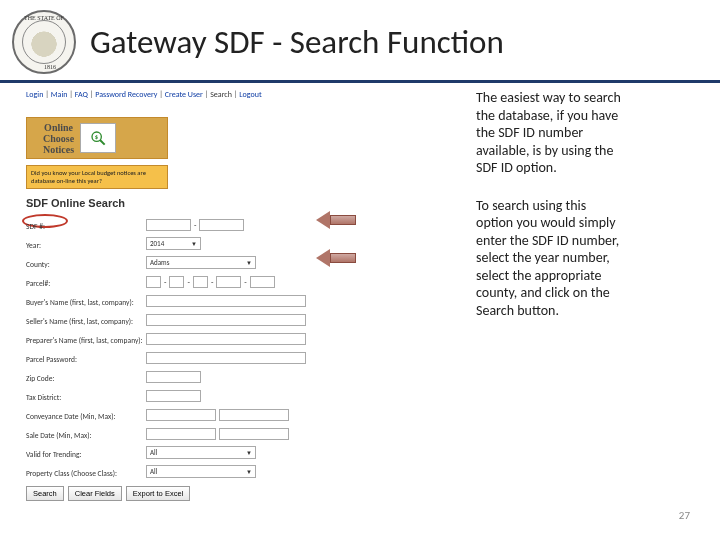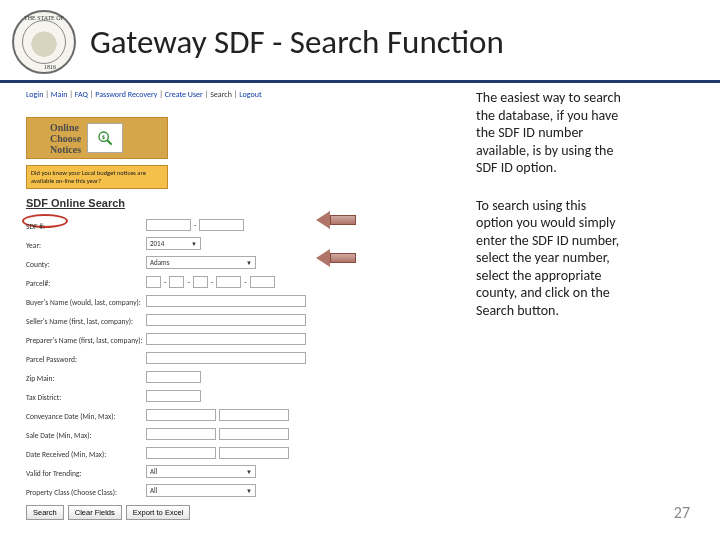--- a/index.html
+++ b/index.html
@@ -49,33 +49,33 @@
   .nav .cur { color:#333; }
   .banner {
     width: 142px; height: 42px;
     border: 1px solid #c38a2c;
     background: #d6a64a;
     display: flex; align-items: center;
     margin-bottom: 6px;
   }
   .banner-text {
     font: bold 10px/11px Georgia, serif;
-    color: #4b4b4b; padding-left: 23px;
+    color: #4b4b4b; padding-left: 16px; text-align: center;
   }
   .banner-icon {
     width: 36px; height: 30px; background: #fff; margin-left: 6px;
     display:flex; align-items:center; justify-content:center;
     border:1px solid #aaa;
   }
   .banner-icon svg { width: 16px; height: 16px; }
   .yellowbar {
     width: 142px; background:#f5c04a; border:1px solid #c38a2c;
     font-size:6.5px; padding:3px 4px; color:#222; margin-bottom:8px;
   }
-  .search-title { font: bold 11px Arial; margin-bottom:6px;text-decoration:underline; }
+  .search-title { font: bold 11px Arial; margin-bottom:6px; }
   .form-row { display:flex; align-items:flex-end; height:16px; margin-bottom:3px; }
   .form-label { width:120px; font-size:7.5px; color:#333; position:relative; }
   .form-field { width:160px; display:flex; gap:3px; align-items:center; }
   .txt { border:1px solid #aaa; height:12px; background:#fff; font-size:7px; padding:0 2px; }
   .sel { border:1px solid #aaa; height:13px; background:#fff; font-size:7px; display:flex; align-items:center; justify-content:space-between; padding:0 3px; }
   .sel .caret { font-size:6px; }
   .wfull { width:160px; }
   .circ {
     position:absolute; border:2px solid #c0392b; border-radius:50%;
     pointer-events:none;
@@ -91,21 +91,21 @@
   .btnbar { margin-top:8px; display:flex; gap:4px;}
   .btn {
     border:1px solid #999; background:linear-gradient(#fff,#e6e6e6);
     font-size:7.5px; padding:2px 6px;
   }
   .right-pane {
     width: 150px; margin-left: 30px;
     font-size: 14px; color:#222;
   }
   .right-pane p { margin-bottom: 20px; line-height:1.25; }
-  .pgnum { position:absolute; right:30px; bottom:18px; font-size:16px; color:#8a8a8a;}
+  .pgnum { position:absolute; right:30px; bottom:18px; font-size:11px; color:#8a8a8a;}
 </style>
 </head>
 <body>
 
 <div class="header">
   <div class="seal">
     <span class="seal-text-top">THE STATE OF</span>
   </div>
   <div class="title">Gateway SDF - Search Function</div>
 </div>
@@ -127,21 +127,21 @@
       </div>
       <div class="banner-icon">
         <svg viewBox="0 0 24 24">
             <circle cx="10" cy="10" r="7" fill="none" stroke="#2e8b2e" stroke-width="2"></circle>
             <line x1="15" y1="15" x2="22" y2="22" stroke="#2e8b2e" stroke-width="3"></line>
             <text x="7" y="14" font-size="10" fill="#2e8b2e" font-weight="bold">$</text>
           </svg>
       </div>
     </div>
     <div class="yellowbar">
-      <span>Did you know your Local budget notices are available on-line this year?</span>
+      <span>Did you know your Local budget notices are database on-line this year?</span>
     </div>
     <div class="search-title">SDF Online Search</div>
 
     <div style="position:relative;">
       <div class="circ" style="left:-4px; top:-1px; width:46px; height:14px;"></div>
       <div class="arrow" style="left:290px; top:-4px;">
           <div class="head"></div>
           <div class="shaft"></div>
         </div>
       <div class="arrow" style="left:290px; top:34px;">
@@ -169,21 +169,21 @@
               <span>Adams</span>
               <span class="caret">▼</span>
             </div>
           </div>
         </div>
       <div class="form-row">
           <div class="form-label">Parcel#:</div>
           <div class="form-field"><input class="txt" style="width: 15px;"> - <input class="txt" style="width: 15px;"> - <input class="txt" style="width: 15px;"> - <input class="txt" style="width: 25px;"> - <input class="txt" style="width: 25px;"></div>
         </div>
       <div class="form-row">
-          <div class="form-label">Buyer's Name (would, last, company):</div>
+          <div class="form-label">Buyer's Name (first, last, company):</div>
           <div class="form-field">
             <input class="txt wfull" style="">
           </div>
         </div>
       <div class="form-row">
           <div class="form-label">Seller's Name (first, last, company):</div>
           <div class="form-field">
             <input class="txt wfull" style="">
           </div>
         </div>
@@ -193,47 +193,40 @@
             <input class="txt wfull" style="">
           </div>
         </div>
       <div class="form-row">
           <div class="form-label">Parcel Password:</div>
           <div class="form-field">
             <input class="txt wfull" style="">
           </div>
         </div>
       <div class="form-row">
-          <div class="form-label">Zip Main:</div>
+          <div class="form-label">Zip Code:</div>
           <div class="form-field">
             <input class="txt" style="width: 55px;">
           </div>
         </div>
       <div class="form-row">
           <div class="form-label">Tax District:</div>
           <div class="form-field">
             <input class="txt" style="width: 55px;">
           </div>
         </div>
       <div class="form-row">
           <div class="form-label">Conveyance Date (Min, Max):</div>
           <div class="form-field">
             <input class="txt" style="width: 70px;">
             <input class="txt" style="width: 70px;">
           </div>
         </div>
       <div class="form-row">
           <div class="form-label">Sale Date (Min, Max):</div>
-          <div class="form-field">
-            <input class="txt" style="width: 70px;">
-            <input class="txt" style="width: 70px;">
-          </div>
-        </div>
-      <div class="form-row">
-          <div class="form-label">Date Received (Min, Max):</div>
           <div class="form-field">
             <input class="txt" style="width: 70px;">
             <input class="txt" style="width: 70px;">
           </div>
         </div>
       <div class="form-row">
           <div class="form-label">Valid for Trending:</div>
           <div class="form-field">
             <div class="sel" style="width:110px">
               <span>All</span>

